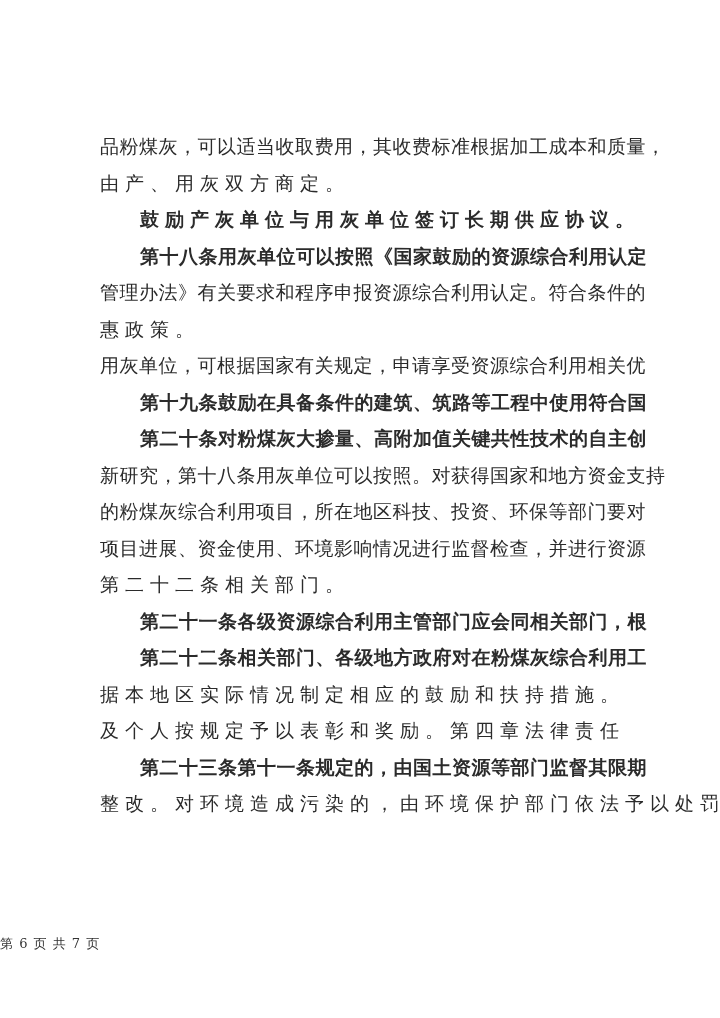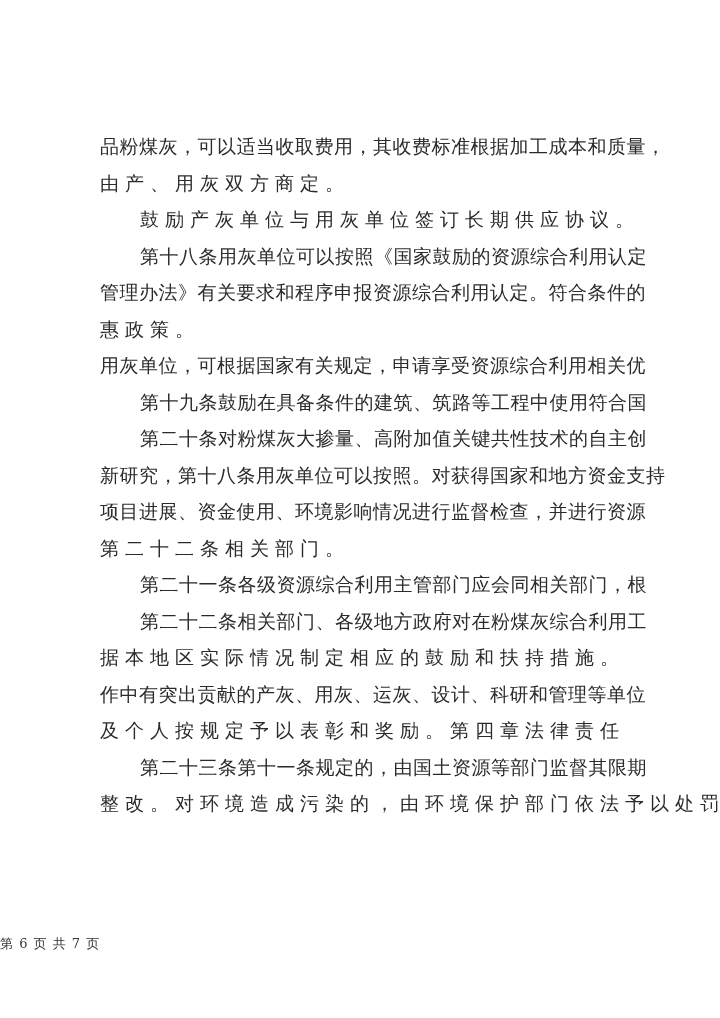--- a/index.html
+++ b/index.html
@@ -38,20 +38,21 @@
       text-align: justify;
       text-align-last: justify;
       letter-spacing: 0.5px;
     }
     .line.last {
       text-align-last: left;
       letter-spacing: 6px;
     }
     .line.indent {
       padding-left: 40px;
+      font-weight: bold;
     }
     .footer {
       position: absolute;
       left: 0;
       width: 720px;
       top: 935px;
       text-align: left;
       font-size: 13px;
       color: #333333;
       letter-spacing: 1px;
@@ -65,25 +66,25 @@
     <div class="line">品粉煤灰，可以适当收取费用，其收费标准根据加工成本和质量，</div>
     <div class="line last">由产、用灰双方商定。</div>
     <div class="line indent last">鼓励产灰单位与用灰单位签订长期供应协议。</div>
     <div class="line indent">第十八条用灰单位可以按照《国家鼓励的资源综合利用认定</div>
     <div class="line">管理办法》有关要求和程序申报资源综合利用认定。符合条件的</div>
     <div class="line last">惠政策。</div>
     <div class="line">用灰单位，可根据国家有关规定，申请享受资源综合利用相关优</div>
     <div class="line indent">第十九条鼓励在具备条件的建筑、筑路等工程中使用符合国</div>
     <div class="line indent">第二十条对粉煤灰大掺量、高附加值关键共性技术的自主创</div>
     <div class="line">新研究，第十八条用灰单位可以按照。对获得国家和地方资金支持</div>
+    <div class="line">的粉煤灰综合利用项目，所在地区科技、投资、环保等部门要对</div>
     <div class="line">项目进展、资金使用、环境影响情况进行监督检查，并进行资源</div>
     <div class="line last">第二十二条相关部门。</div>
     <div class="line indent">第二十一条各级资源综合利用主管部门应会同相关部门，根</div>
     <div class="line indent">第二十二条相关部门、各级地方政府对在粉煤灰综合利用工</div>
     <div class="line last">据本地区实际情况制定相应的鼓励和扶持措施。</div>
-    <div class="line">作中有突出贡献的产灰、用灰、运灰、设计、科研和管理等单位</div>
     <div class="line last">及个人按规定予以表彰和奖励。第四章法律责任</div>
     <div class="line indent">第二十三条第十一条规定的，由国土资源等部门监督其限期</div>
     <div class="line last">整改。对环境造成污染的，由环境保护部门依法予以处罚。</div>
   </div>
 
   <div class="footer">第 6 页  共 7 页</div>
 </div>
 
 </body></html>

